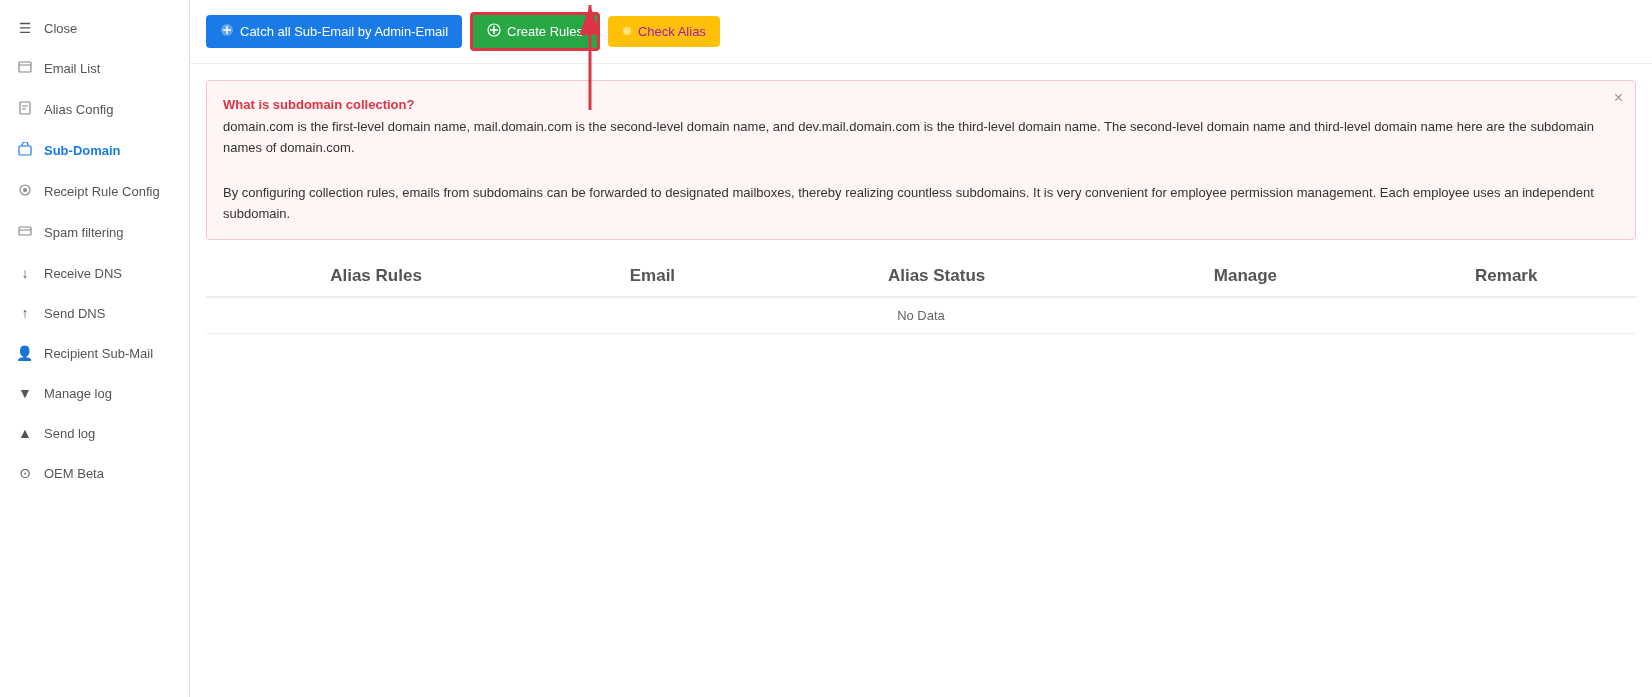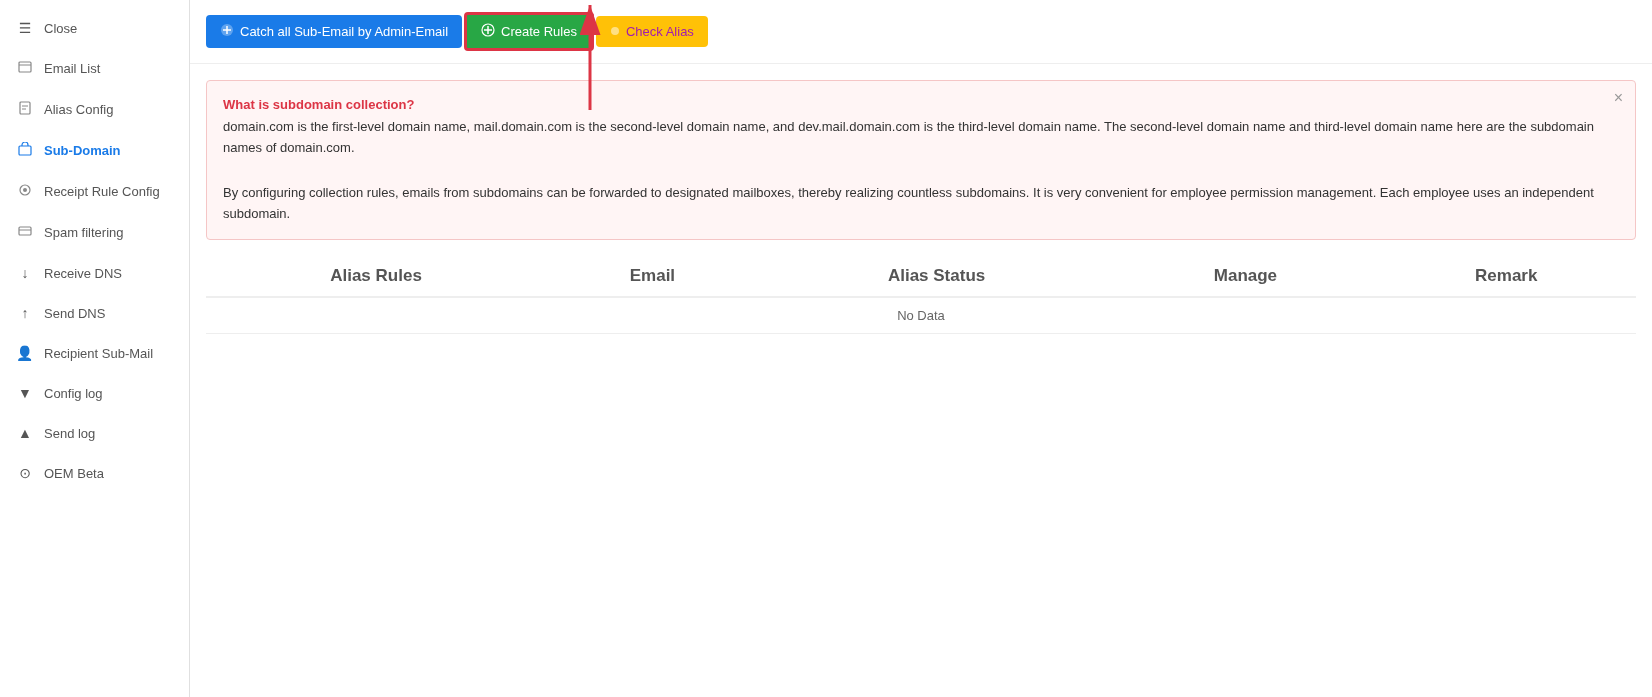--- a/index.html
+++ b/index.html
@@ -34,21 +34,21 @@
       display: flex;
       flex-direction: column;
       overflow-y: auto;
     }
 
     
     .toolbar {
       display: flex;
       align-items: center;
       padding: 12px 16px;
-      gap: 2px;
+      gap: 8px;
       background: #fff;
       border-bottom: 1px solid #eee;
       flex-wrap: wrap;
     }
 
     .btn {
       display: inline-flex;
       align-items: center;
       gap: 6px;
       padding: 8px 14px;
@@ -188,21 +188,21 @@
     <div class="sidebar-item">
       <span class="icon">↑</span>
       <span>Send DNS</span>
     </div>
     <div class="sidebar-item">
       <span class="icon">👤</span>
       <span>Recipient Sub-Mail</span>
     </div>
     <div class="sidebar-item">
       <span class="icon">▼</span>
-      <span>Config log</span>
+      <span>Manage log</span>
     </div>
     <div class="sidebar-item">
       <span class="icon">▲</span>
       <span>Send log</span>
     </div>
     <div class="sidebar-item">
       <span class="icon">⊙</span>
       <span>OEM Beta</span>
     </div>
   </div>

